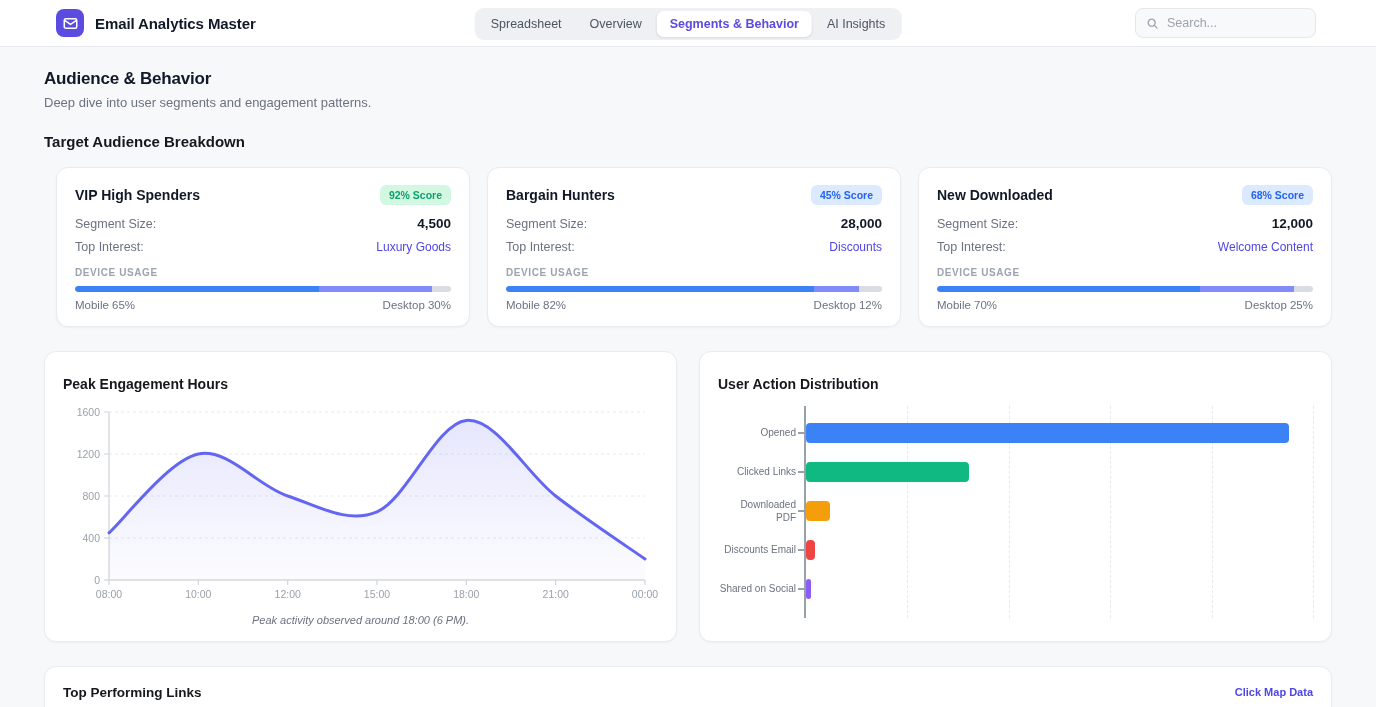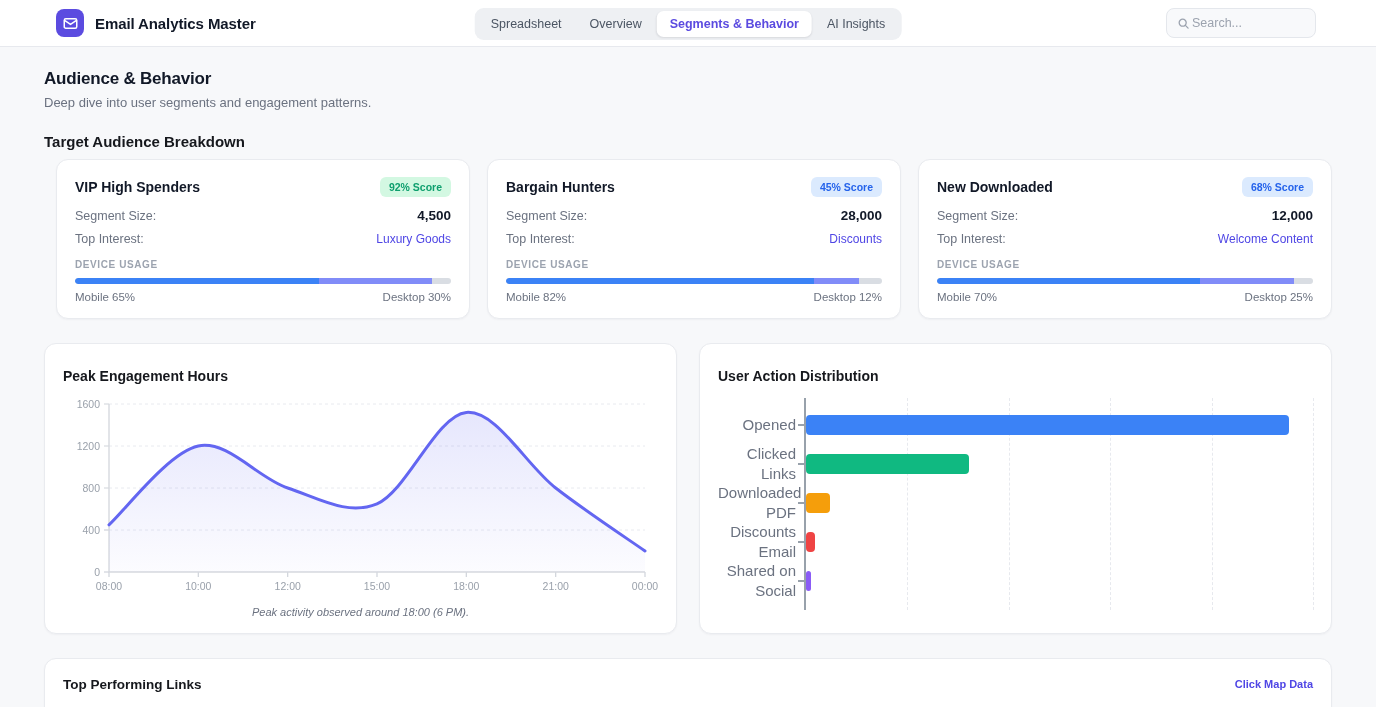--- a/index.html
+++ b/index.html
@@ -25,39 +25,39 @@
     position:absolute; left:50%; top:8px; transform:translateX(-50%);
     background:#eef0f3; border-radius:9px; padding:3px; display:flex; align-items:center; gap:2px;
   }
   .tab {
     border:none; background:transparent; cursor:pointer;
     font-family:inherit; font-size:12.5px; color:#4b5563;
     padding:6px 13px; border-radius:7px; white-space:nowrap;
   }
   .tab.active { background:#ffffff; color:var(--brand,#5b4be0); font-weight:bold; box-shadow:0 1px 2px rgba(16,24,40,.10); }
   .search-box {
-    width:150px; height:30px; background:#f8f9fb; border:1px solid #e4e7ec; border-radius:8px;
-    display:flex; align-items:center; gap:2px; padding:0 10px;
+    width:181px; height:30px; background:#f8f9fb; border:1px solid #e4e7ec; border-radius:8px;
+    display:flex; align-items:center; gap:8px; padding:0 10px;
   }
   .search-box input {
     border:none; outline:none; background:transparent; width:100%;
     font-family:inherit; font-size:12.5px; color:#374151;
   }
   .search-box input::placeholder { color:#9ca3af; }
   
   .content { padding:22px 44px 0; }
   .page-title { font-size:17px; font-weight:bold; color:#111827; letter-spacing:-0.2px; }
   .page-subtitle { font-size:13px; color:#6b7280; margin-top:6px; }
   .section-title { font-size:15px; font-weight:bold; margin-top:23px; color:#16181d; }
   .card {
     background:#ffffff; border:1px solid #e9ebef; border-radius:12px;
     box-shadow:0 1px 2px rgba(16,24,40,.04);
   }
   
-  .seg-grid { margin-top:9px; display:grid; grid-template-columns:repeat(3,1fr); gap:17px;padding-left:12px; }
+  .seg-grid { margin-top:17px; display:grid; grid-template-columns:repeat(3,1fr); gap:17px;padding-left:12px; }
   .seg-card { padding:17px 18px 15px; }
   .seg-head { display:flex; align-items:center; justify-content:space-between; margin-bottom:11px; }
   .seg-name { font-size:14px; font-weight:bold; color:#111827; }
   .badge { font-size:10.5px; font-weight:bold; padding:4px 9px; border-radius:6px; white-space:nowrap; }
   .badge.green { background:var(--badge-green-bg,#d3f8e2); color:var(--badge-green-text,#0e9f6e); }
   .badge.blue  { background:var(--badge-blue-bg,#dbeafe);  color:var(--badge-blue-text,#2563eb); }
   .seg-row { display:flex; align-items:center; justify-content:space-between; margin:9px 0; }
   .seg-label { font-size:12.5px; color:#6b7280; }
   .seg-value { font-size:13.5px; font-weight:bold; color:#111827; }
   .seg-link { font-size:12px; font-weight:normal; color:var(--accent,#4f46e5); text-decoration:none; cursor:pointer; }
@@ -78,21 +78,21 @@
     text-align:center; font-size:11px; font-style:italic; color:#6b7280; margin-top:4px;
   }
   svg text { font-family:"Liberation Sans","DejaVu Sans",sans-serif; }
   
   .bar-plot { margin-top:14px; margin-left:86px; position:relative;
     border-left:2px solid #98a1ab; padding:7px 4px 10px 0; }
   .vgrid { position:absolute; top:0; bottom:0; width:0; border-left:1px dashed #e7e9ee; }
   .bar-row { height:39px; display:flex; align-items:center; position:relative; }
   .bar-cat-label {
     position:absolute; left:-88px; width:78px; text-align:right;
-    font-size:15px; line-height:1.3; color:#6b7280;
+    font-size:10px; line-height:1.3; color:#6b7280;
   }
   .bar-tick { position:absolute; left:-8px; width:6px; height:2px; background:#98a1ab; }
   .hbar { height:20px; border-radius:4px; position:relative; z-index:1; }
   
   .links-card {
     margin-top:24px; padding:16px 18px;
     display:flex; align-items:center; justify-content:space-between;
     height:120px; align-items:flex-start;
   }
   .links-title { font-size:13.5px; font-weight:bold; color:#16181d; margin-top:2px; }

